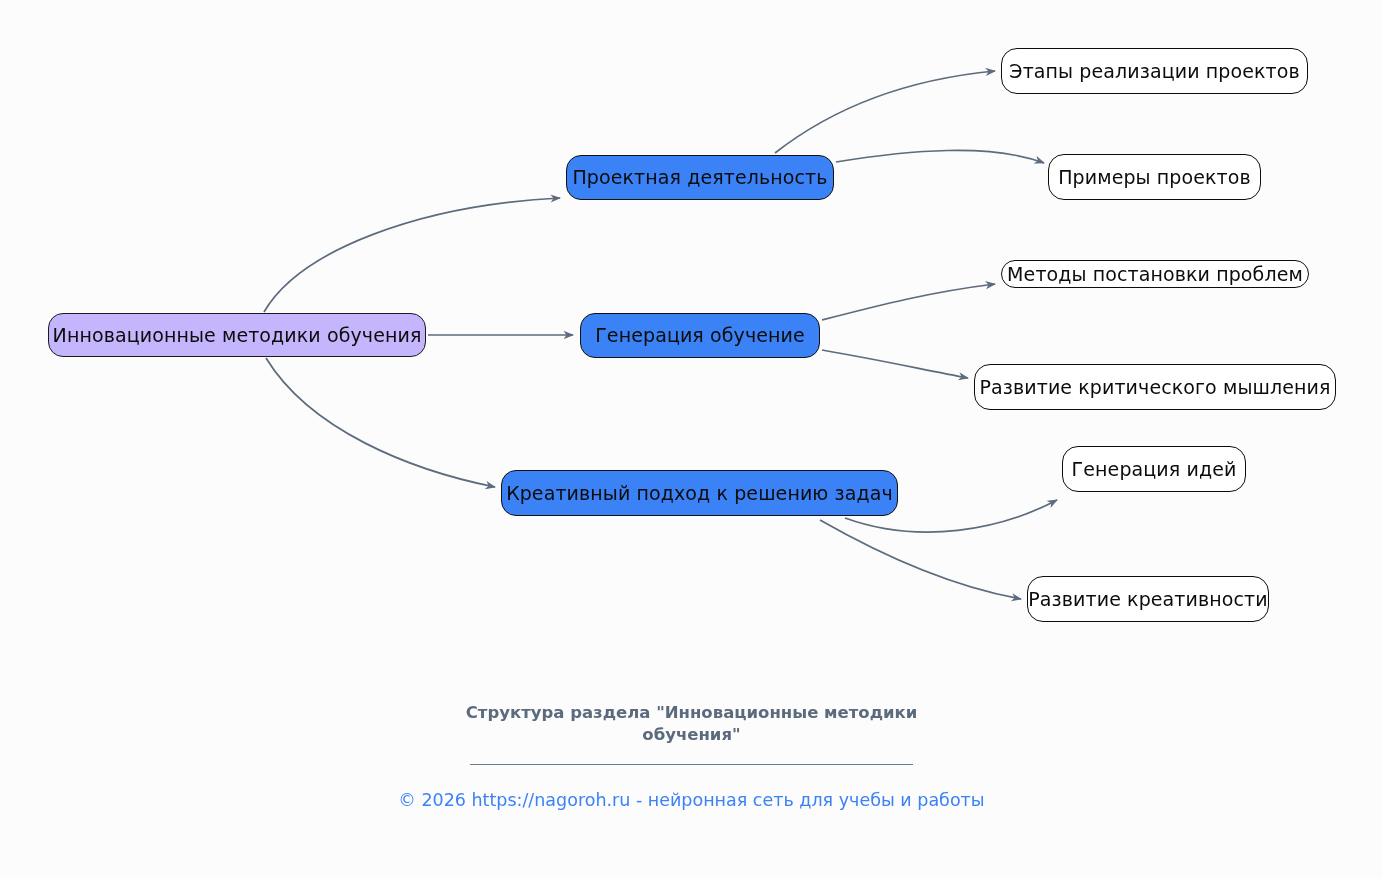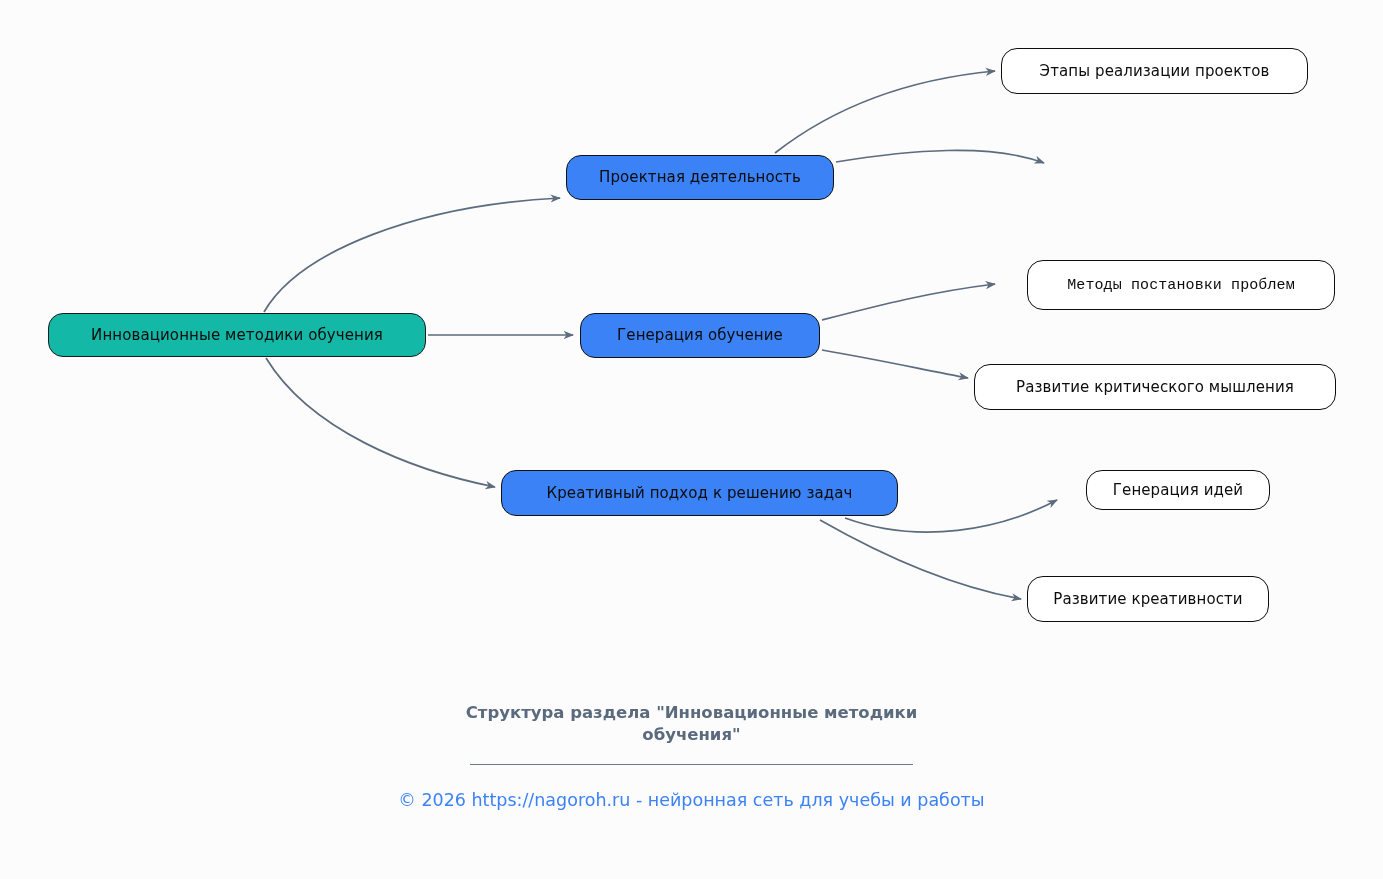--- a/index.html
+++ b/index.html
@@ -26,30 +26,30 @@
     pointer-events: none;
   }
   .node {
     position: absolute;
     box-sizing: border-box;
     display: flex;
     align-items: center;
     justify-content: center;
     border-radius: 14px;
     border: 1.6px solid #121212;
-    font-size: 15px;
+    font-size: 19px;
     line-height: 1;
     color: #0c0c0c;
     white-space: nowrap;
     letter-spacing: 0.1px;
     background: #ffffff;
     text-align: right;
   }
   .node.root {
-    background: #14b8a6;
+    background: #c4b5fd;
     border-color: #1b1b1b;
     border-radius: 15px;
   }
   .node.branch {
     background: #3b82f6;
     border-color: #111111;
     border-radius: 15px;
   }
   .node.leaf {
     background: #ffffff;
@@ -116,35 +116,38 @@
   <div class="node root" style="left:48px; top:313px; width:378px; height:44px;">
     <span>Инновационные методики обучения</span>
   </div>
 
   <div class="node branch" style="left:566px; top:155px; width:268px; height:45px;">
     <span>Проектная деятельность</span>
   </div>
   <div class="node leaf" style="left:1001px; top:48px; width:307px; height:46px;">
     <span>Этапы реализации проектов</span>
   </div>
+  <div class="node leaf" style="left:1048px; top:154px; width:213px; height:46px;">
+    <span>Примеры проектов</span>
+  </div>
 
   <div class="node branch" style="left:580px; top:313px; width:240px; height:45px;">
     <span>Генерация обучение</span>
   </div>
-  <div class="node leaf" style="left:1027px; top:260px; width:308px; height:50px;font-family:Liberation Mono, monospace;">
+  <div class="node leaf" style="left:1001px; top:260px; width:308px; height:28px;">
     <span>Методы постановки проблем</span>
   </div>
   <div class="node branch" style="left:501px; top:470px; width:397px; height:46px;">
     <span>Креативный подход к решению задач</span>
   </div>
 
   <div class="node leaf" style="left:974px; top:364px; width:362px; height:46px;">
     <span>Развитие критического мышления</span>
   </div>
-  <div class="node leaf" style="left:1062px; top:470px; width:184px; height:40px;margin-left:24px;">
+  <div class="node leaf" style="left:1062px; top:446px; width:184px; height:46px;">
     <span>Генерация идей</span>
   </div>
   <div class="node leaf" style="left:1027px; top:576px; width:242px; height:46px;">
     <span>Развитие креативности</span>
   </div>
 
   <div id="caption">
     <div class="caption-title">Структура раздела "Инновационные методики обучения"</div>
     <div class="caption-rule"></div>
     <div class="caption-credit">© 2026 https://nagoroh.ru - нейронная сеть для учебы и работы</div>

